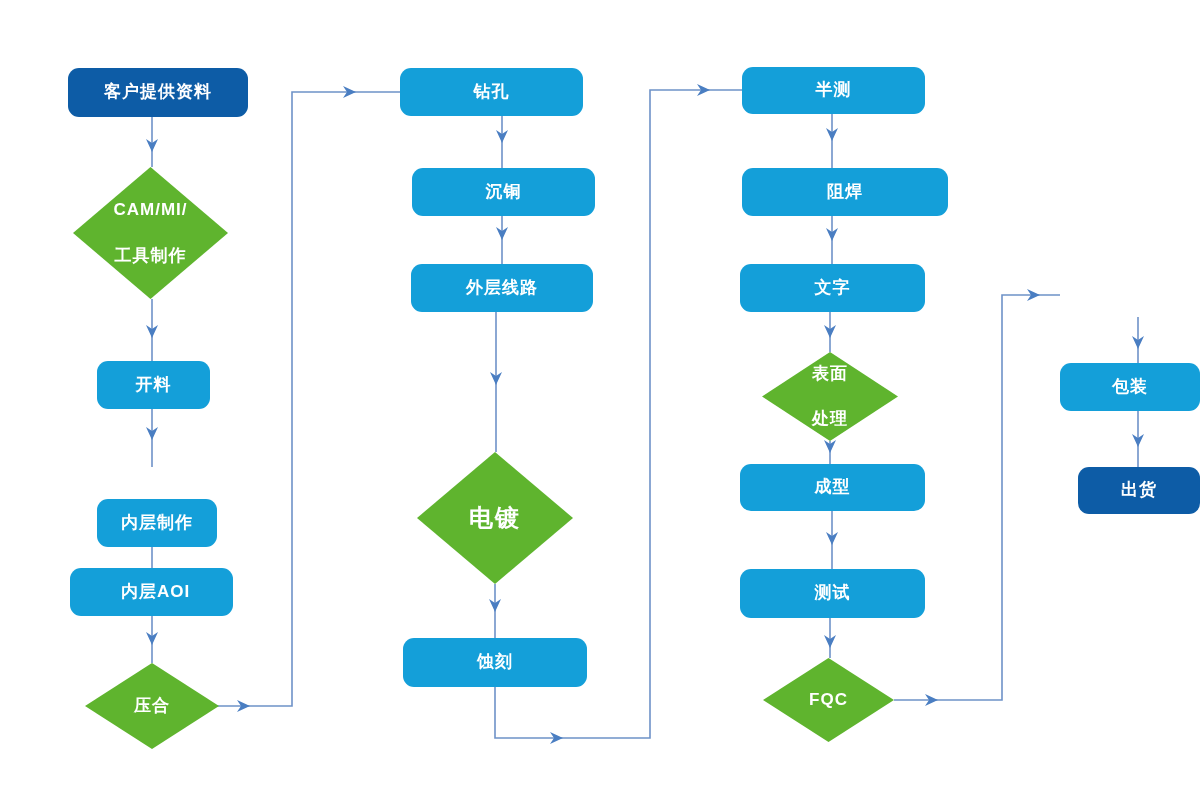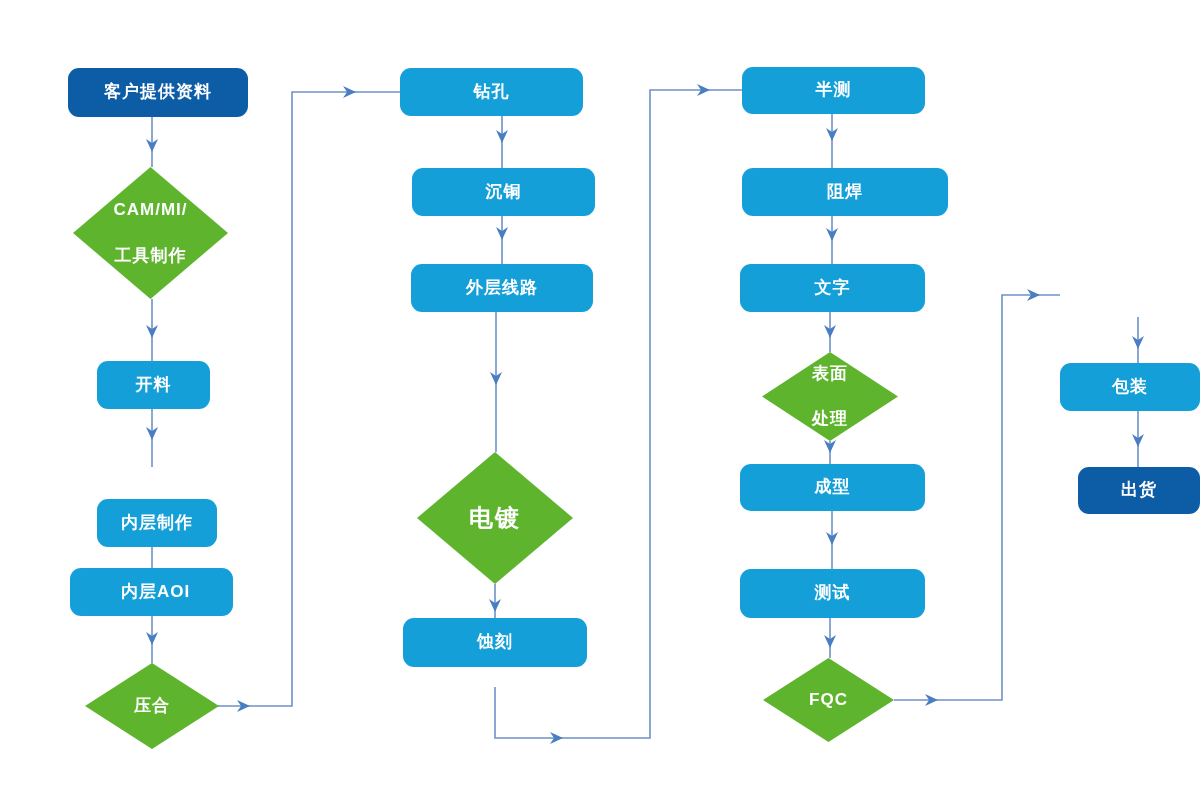--- a/index.html
+++ b/index.html
@@ -143,21 +143,21 @@
   </div>
   <div class="node rect-light" style="left:412px;top:168px;width:183px;height:48px;">
     <span>沉铜</span>
   </div>
   <div class="node rect-light" style="left:411px;top:264px;width:182px;height:48px;">
     <span>外层线路</span>
   </div>
   <div class="node diamond big" style="left:417px;top:452px;width:156px;height:132px;">
     <span>电镀</span>
   </div>
-  <div class="node rect-light" style="left:403px;top:618px;width:184px;height:49px;">
+  <div class="node rect-light" style="left:403px;top:638px;width:184px;height:49px;">
     <span>蚀刻</span>
   </div>
 
   <div class="node rect-light" style="left:742px;top:67px;width:183px;height:47px;">
     <span>半测</span>
   </div>
   <div class="node rect-light" style="left:742px;top:168px;width:206px;height:48px;">
     <span>阻焊</span>
   </div>
   <div class="node rect-light" style="left:740px;top:264px;width:185px;height:48px;">

